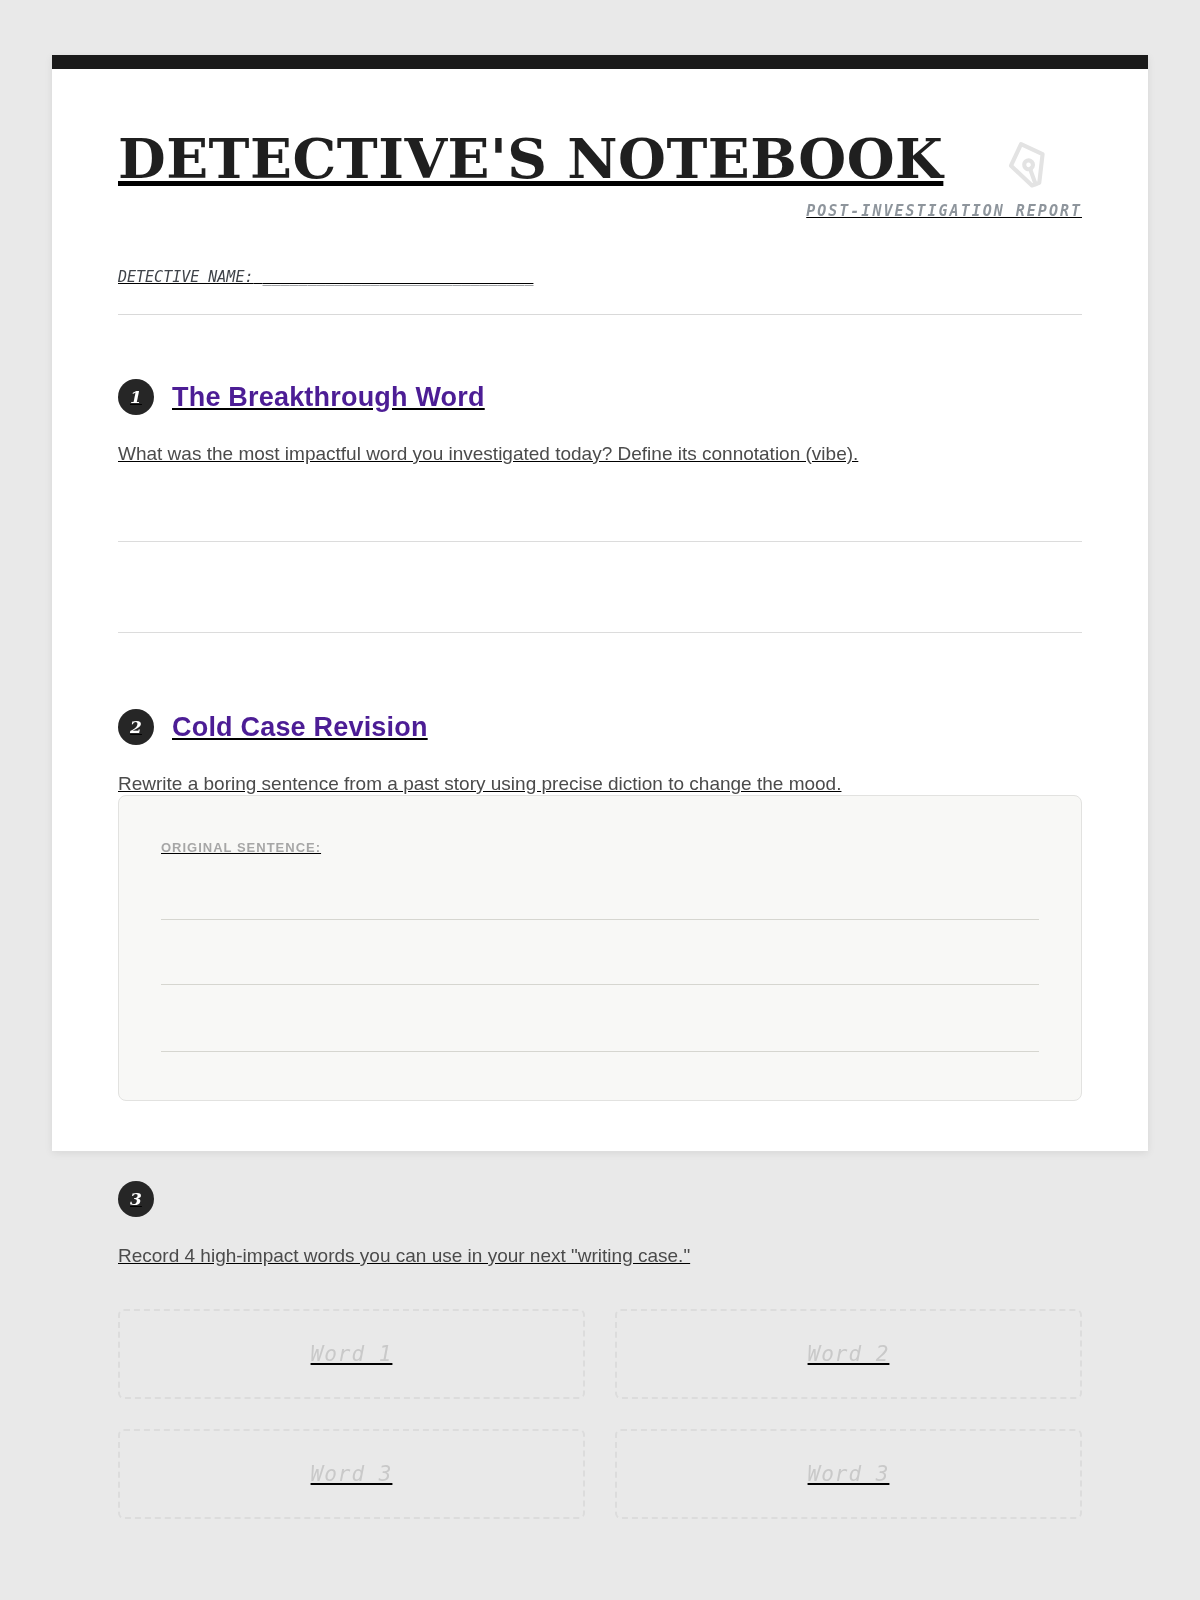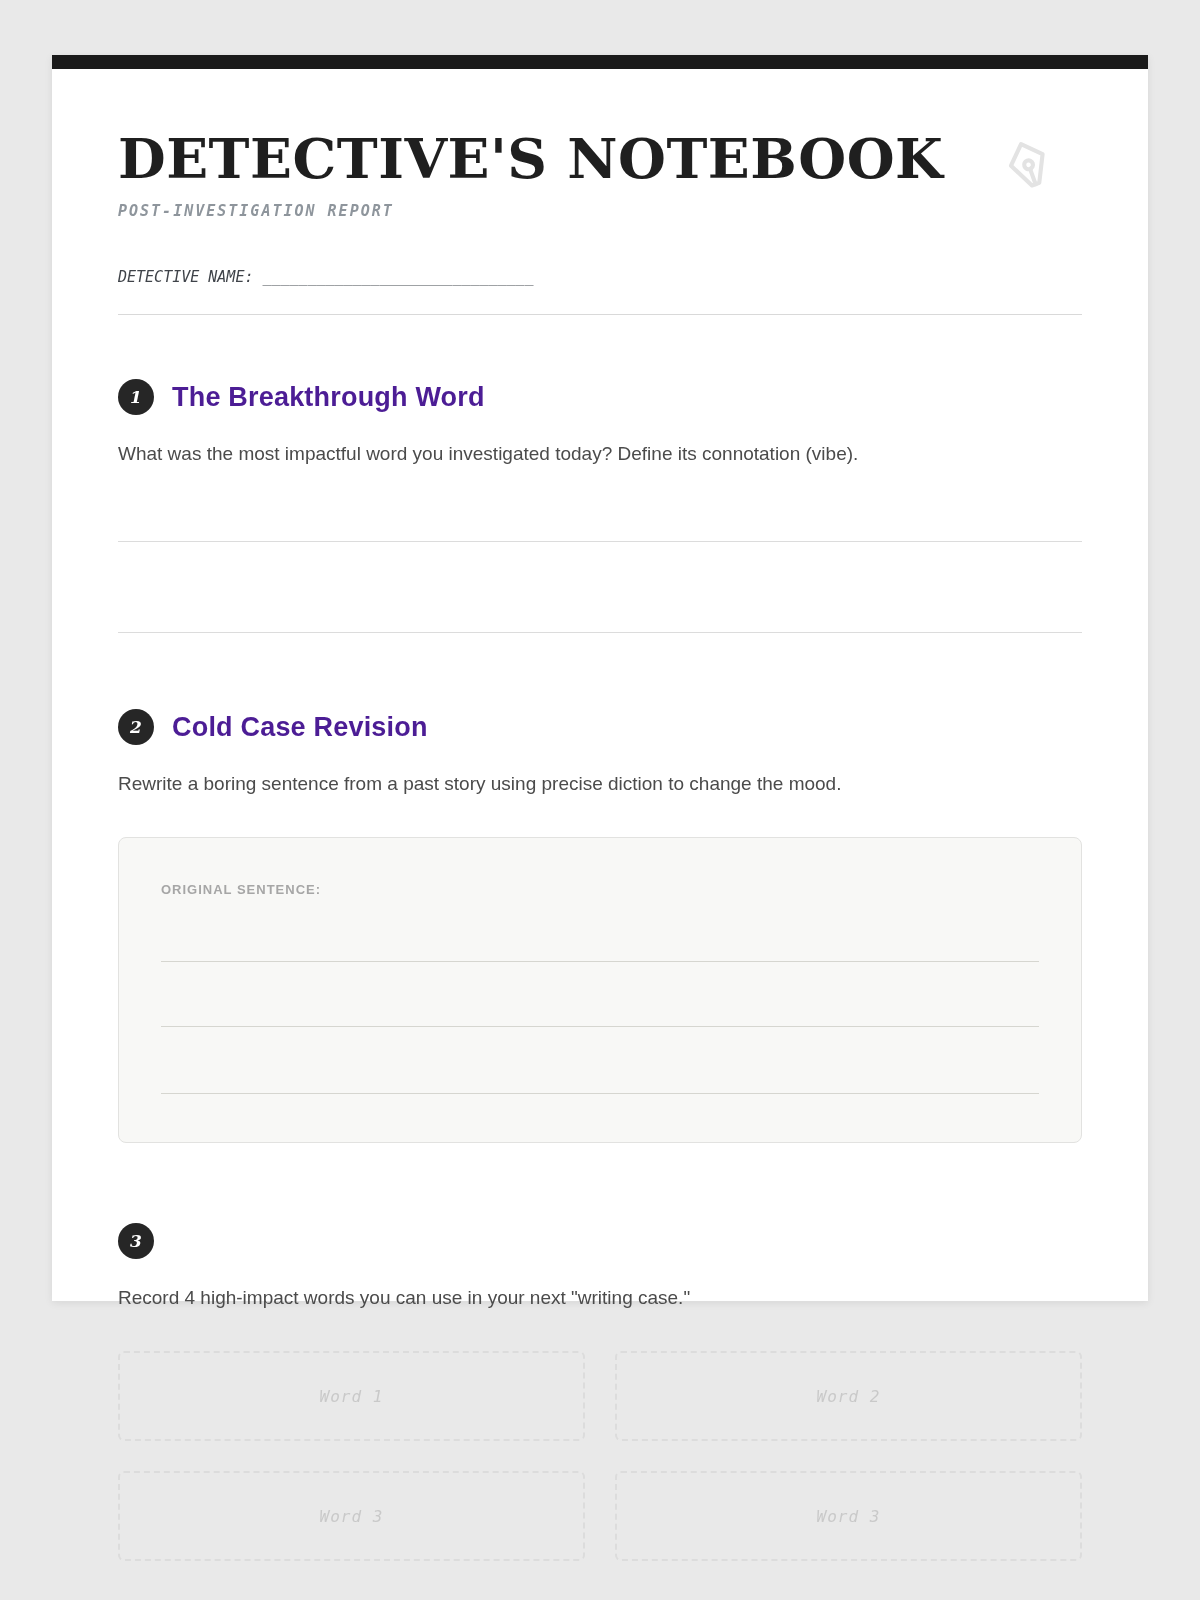--- a/index.html
+++ b/index.html
@@ -8,23 +8,24 @@
     width: 1200px;
     height: 1600px;
     overflow: hidden;
     background: #e9e9e9;
     font-family: "Liberation Sans", sans-serif;
   }
   .page {
     position: relative;
     margin: 55px 52px 0 52px;
     width: 1096px;
-    height: 1246px;
+    height: 1096px;
     background: #ffffff;
     box-shadow: 0 2px 8px rgba(0,0,0,0.08);
+    text-decoration: underline;
   }
   .top-bar {
     height: 14px;
     background: #1a1a1a;
   }
   .content {
     padding: 0 66px 0 66px;
   }
   
   .title {
@@ -37,20 +38,21 @@
     line-height: 1.0;
   }
   .subtitle {
     margin-top: 16px;
     font-family: "DejaVu Sans Mono", "Liberation Mono", monospace;
     font-style: italic;
     font-weight: bold;
     font-size: 15px;
     letter-spacing: 2px;
     color: #8e959c;
+    text-align: right;
   }
   .pen-icon {
     position: absolute;
     top: 80px;
     right: 88px;
     width: 62px;
     height: 62px;
   }
   
   .meta-row {
@@ -108,21 +110,20 @@
   .sec-3 { margin-top: 80px; }
   
   .write-line {
     border-bottom: 1px solid #dcdcdc;
     height: 0;
   }
   .line-a { margin-top: 76px; }
   .line-b { margin-top: 90px; }
   
   .case-box {
-    margin-top: 42px;
     background: #f8f8f6;
     border: 1px solid #e2e2e0;
     border-radius: 8px;
     padding: 44px 42px 48px 42px;
   }
   .box-label {
     font-size: 13px;
     font-weight: bold;
     letter-spacing: 1px;
     color: #a6a6a6;
@@ -145,21 +146,21 @@
   }
   .word-box {
     height: 86px;
     border: 2px dashed #dcdcdc;
     border-radius: 6px;
     display: flex;
     align-items: center;
     justify-content: center;
     font-family: "DejaVu Sans Mono", "Liberation Mono", monospace;
     font-style: italic;
-    font-size: 16px;
+    font-size: 21px;
     color: #c9c9c9;
     letter-spacing: 1px;
   }
 </style>
 </head>
 <body>
 
 <div class="page">
   <div class="top-bar"></div>
 

